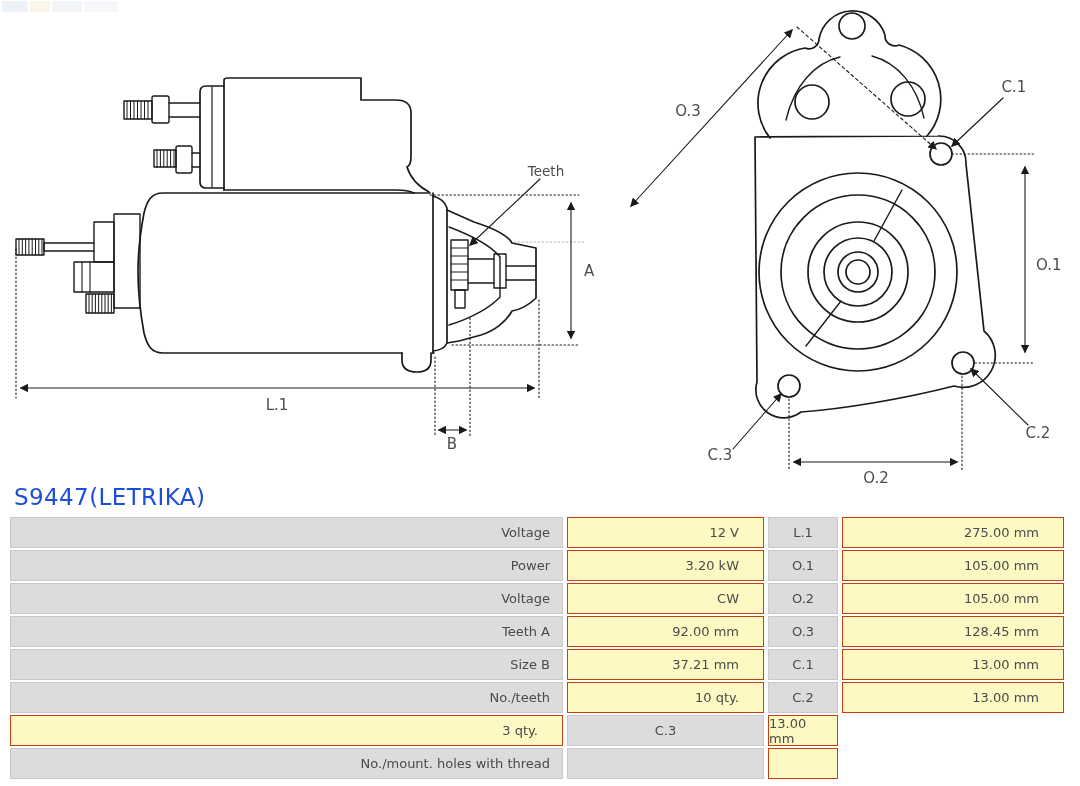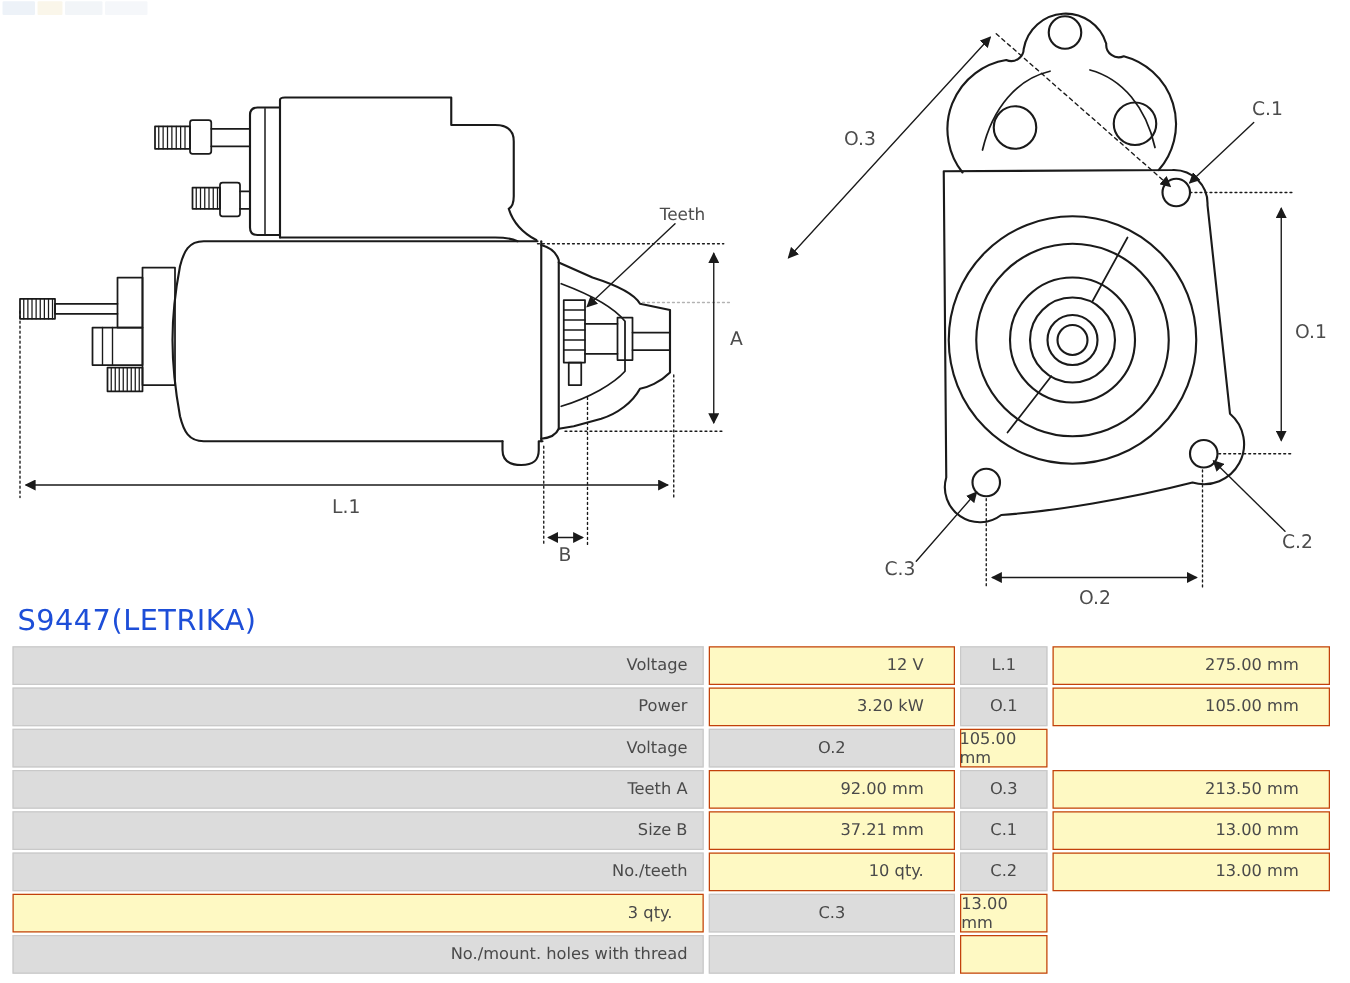--- a/index.html
+++ b/index.html
@@ -183,28 +183,29 @@
       <div class="cell val">275.00 mm</div>
     </div>
     <div class="spec-row">
       <div class="cell lab">Power</div>
       <div class="cell val">3.20 kW</div>
       <div class="cell lab2">O.1</div>
       <div class="cell val">105.00 mm</div>
     </div>
     <div class="spec-row">
       <div class="cell lab">Voltage</div>
+      <div class="cell val">CW</div>
       <div class="cell lab2">O.2</div>
       <div class="cell val">105.00 mm</div>
     </div>
     <div class="spec-row">
       <div class="cell lab">Teeth A</div>
       <div class="cell val">92.00 mm</div>
       <div class="cell lab2">O.3</div>
-      <div class="cell val">213.50 mm</div>
+      <div class="cell val">128.45 mm</div>
     </div>
     <div class="spec-row">
       <div class="cell lab">Size B</div>
       <div class="cell val">37.21 mm</div>
       <div class="cell lab2">C.1</div>
       <div class="cell val">13.00 mm</div>
     </div>
     <div class="spec-row">
       <div class="cell lab">No./teeth</div>
       <div class="cell val">10 qty.</div>

